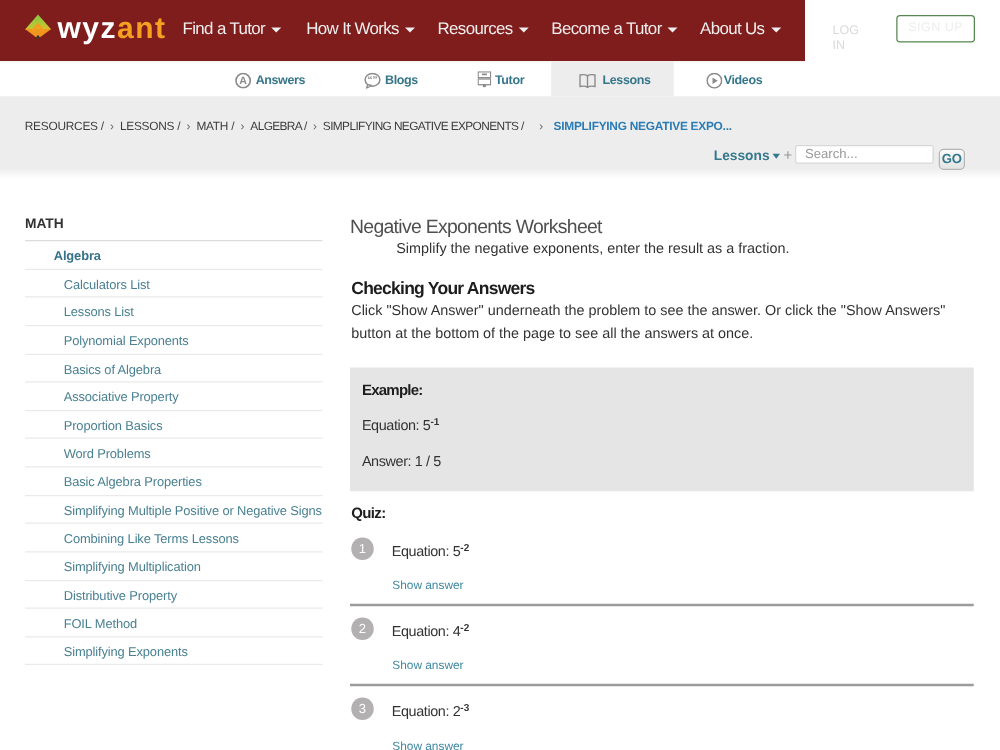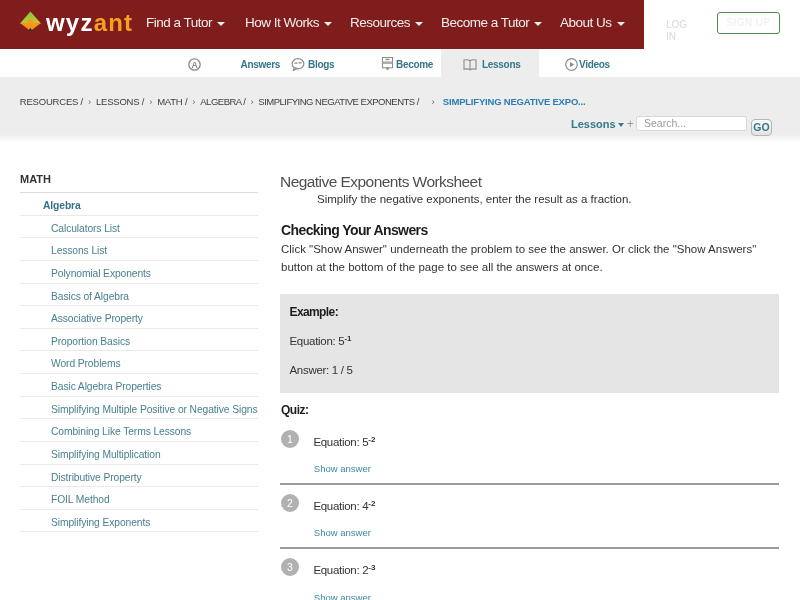--- a/index.html
+++ b/index.html
@@ -77,34 +77,34 @@
   <div class="login">LOG IN</div>
   <div class="signup">SIGN UP</div>
 </div>
 <div class="tabbar">
   <div class="activetab"></div>
 </div>
 <svg class="tabicon" style="left:188px; top:57.5px;" width="13" height="13" viewBox="0 0 13 13">
     <circle cx="6.5" cy="6.5" r="5.7" fill="none" stroke="#8b8b8b" stroke-width="1.3"></circle>
     <text x="6.5" y="9.6" font-size="8.5" font-weight="bold" fill="#8b8b8b" text-anchor="middle" font-family="Liberation Sans">A</text>
   </svg>
-<div class="tabtext" style="left:204.5px;margin-left:36px;">Answers</div>
+<div class="tabtext" style="left:204.5px;">Answers</div>
 <svg class="tabicon" style="left:291.4px; top:58.4px;" width="14" height="13" viewBox="0 0 14 13">
     <ellipse cx="7" cy="5.8" rx="5.9" ry="5.1" fill="none" stroke="#8b8b8b" stroke-width="1.2"></ellipse>
     <path d="M3.2 9.7 L2.2 12.6 L6.2 10.4 Z" fill="#fff" stroke="#8b8b8b" stroke-width="1.1" stroke-linejoin="round"></path>
     <text x="7" y="8.8" font-size="8" font-weight="bold" fill="#8b8b8b" text-anchor="middle" font-family="Liberation Sans">“”</text>
   </svg>
 <div class="tabtext" style="left:308px;">Blogs</div>
 <svg class="tabicon" style="left:381.7px; top:57.4px;" width="11" height="13" viewBox="0 0 11 13">
     <rect x="0.5" y="0.5" width="10" height="4.6" fill="none" stroke="#8b8b8b" stroke-width="1"></rect>
     <rect x="0.5" y="6.2" width="10" height="4.6" fill="none" stroke="#8b8b8b" stroke-width="1"></rect>
     <rect x="3.5" y="1.8" width="4" height="1.4" fill="#8b8b8b"></rect>
     <circle cx="5.5" cy="11.6" r="1.4" fill="#8b8b8b"></circle>
   </svg>
-<div class="tabtext" style="left:396px;">Become</div>
+<div class="tabtext" style="left:396px;">Tutor</div>
 <svg class="tabicon" style="left:463px; top:59px;" width="14" height="12" viewBox="0 0 14 12">
     <path d="M7 1.7 C5.6 0.6 3.3 0.5 1 1 L1 10.2 C3.3 9.7 5.6 9.8 7 10.9 C8.4 9.8 10.7 9.7 13 10.2 L13 1 C10.7 0.5 8.4 0.6 7 1.7 Z" fill="none" stroke="#8b8b8b" stroke-width="1.1"></path>
     <line x1="7" y1="1.7" x2="7" y2="10.9" stroke="#8b8b8b" stroke-width="1.1"></line>
   </svg>
 <div class="tabtext" style="left:482px;">Lessons</div>
 <svg class="tabicon" style="left:565px; top:58px;" width="13" height="13" viewBox="0 0 13 13">
     <circle cx="6.5" cy="6.5" r="5.8" fill="none" stroke="#8b8b8b" stroke-width="1.2"></circle>
     <polygon points="5,3.9 9.2,6.5 5,9.1" fill="#8b8b8b"></polygon>
   </svg>
 <div class="tabtext" style="left:579px;">Videos</div>

